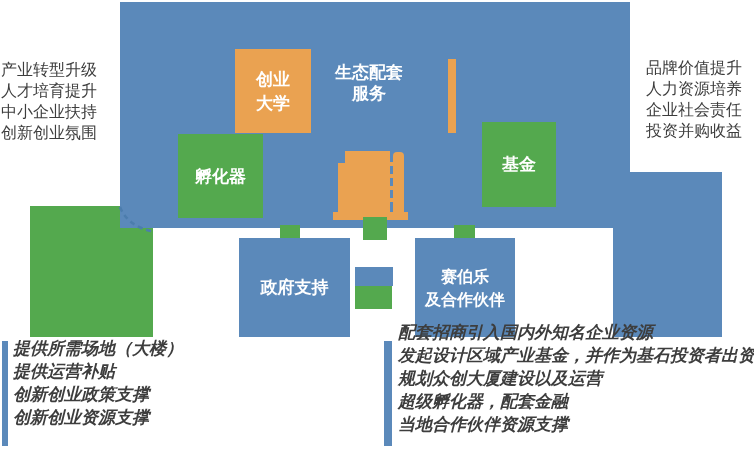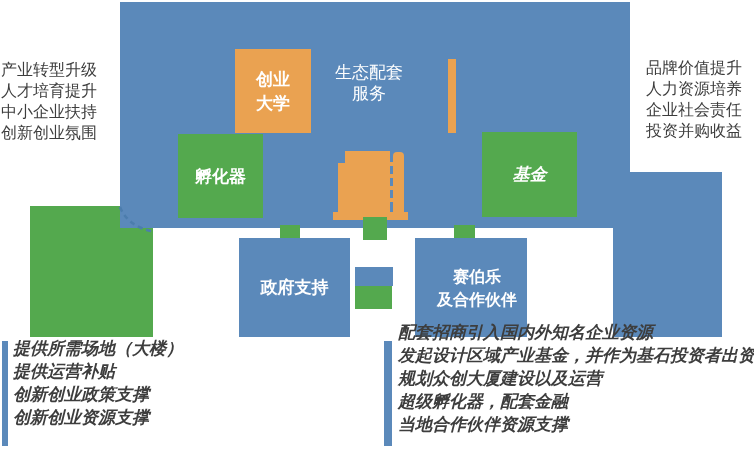--- a/index.html
+++ b/index.html
@@ -21,30 +21,30 @@
   .box{display:flex;flex-direction:column;align-items:center;justify-content:center;
        color:#fff;font-weight:700;text-align:center;}
   .box-univ{left:208px;top:49px;width:76px;height:84px;background:var(--orange);
             font-size:17px;line-height:24px;margin-left:27px;}
   .step-univ{left:284px;top:59px;width:12px;height:74px;background:var(--orange);}
   .box-industry{left:456px;top:49px;width:84px;height:84px;background:var(--orange);
             font-size:17px;line-height:24px;}
   .step-industry{left:448px;top:59px;width:8px;height:74px;background:var(--orange);}
   
   .box-incubator{left:178px;top:134px;width:85px;height:84px;background:var(--green);font-size:17px;}
-  .box-fund{left:482px;top:132px;width:95px;height:85px;background:var(--green);font-size:17px;font-style:italic;}
+  .box-fund{left:482px;top:122px;width:74px;height:85px;background:var(--green);font-size:17px;}
   
-  .eco-label{left:315px;top:62px;width:108px;color:#fff;font-weight:400;
+  .eco-label{left:315px;top:62px;width:108px;color:#fff;font-weight:700;
              font-size:17px;line-height:21px;text-align:center;}
   
   .building-svg{left:330px;top:146px;width:80px;height:76px;}
   
   .box-gov{left:239px;top:238px;width:111px;height:99px;background:var(--blue);font-size:17px;}
   .box-partner{left:415px;top:238px;width:100px;height:99px;background:var(--blue);
-               font-size:16px;line-height:23px;padding-left:12px;}
+               font-size:16px;line-height:23px;}
   
   .conn-gov{left:280px;top:225px;width:20px;height:13px;background:var(--green);}
   .conn-building{left:363px;top:217px;width:24px;height:23px;background:var(--green);}
   .conn-partner{left:454px;top:225px;width:21px;height:13px;background:var(--green);}
   .legend-blue{left:355px;top:267px;width:38px;height:19px;background:var(--blue);}
   .legend-green{left:355px;top:286px;width:37px;height:23px;background:var(--green);}
   
   .outcome{color:var(--dark);font-weight:400;font-size:16px;line-height:21px;white-space:nowrap;}
   .left-outcomes{left:1px;top:59px;}
   .right-outcomes{left:646px;top:57px;}

